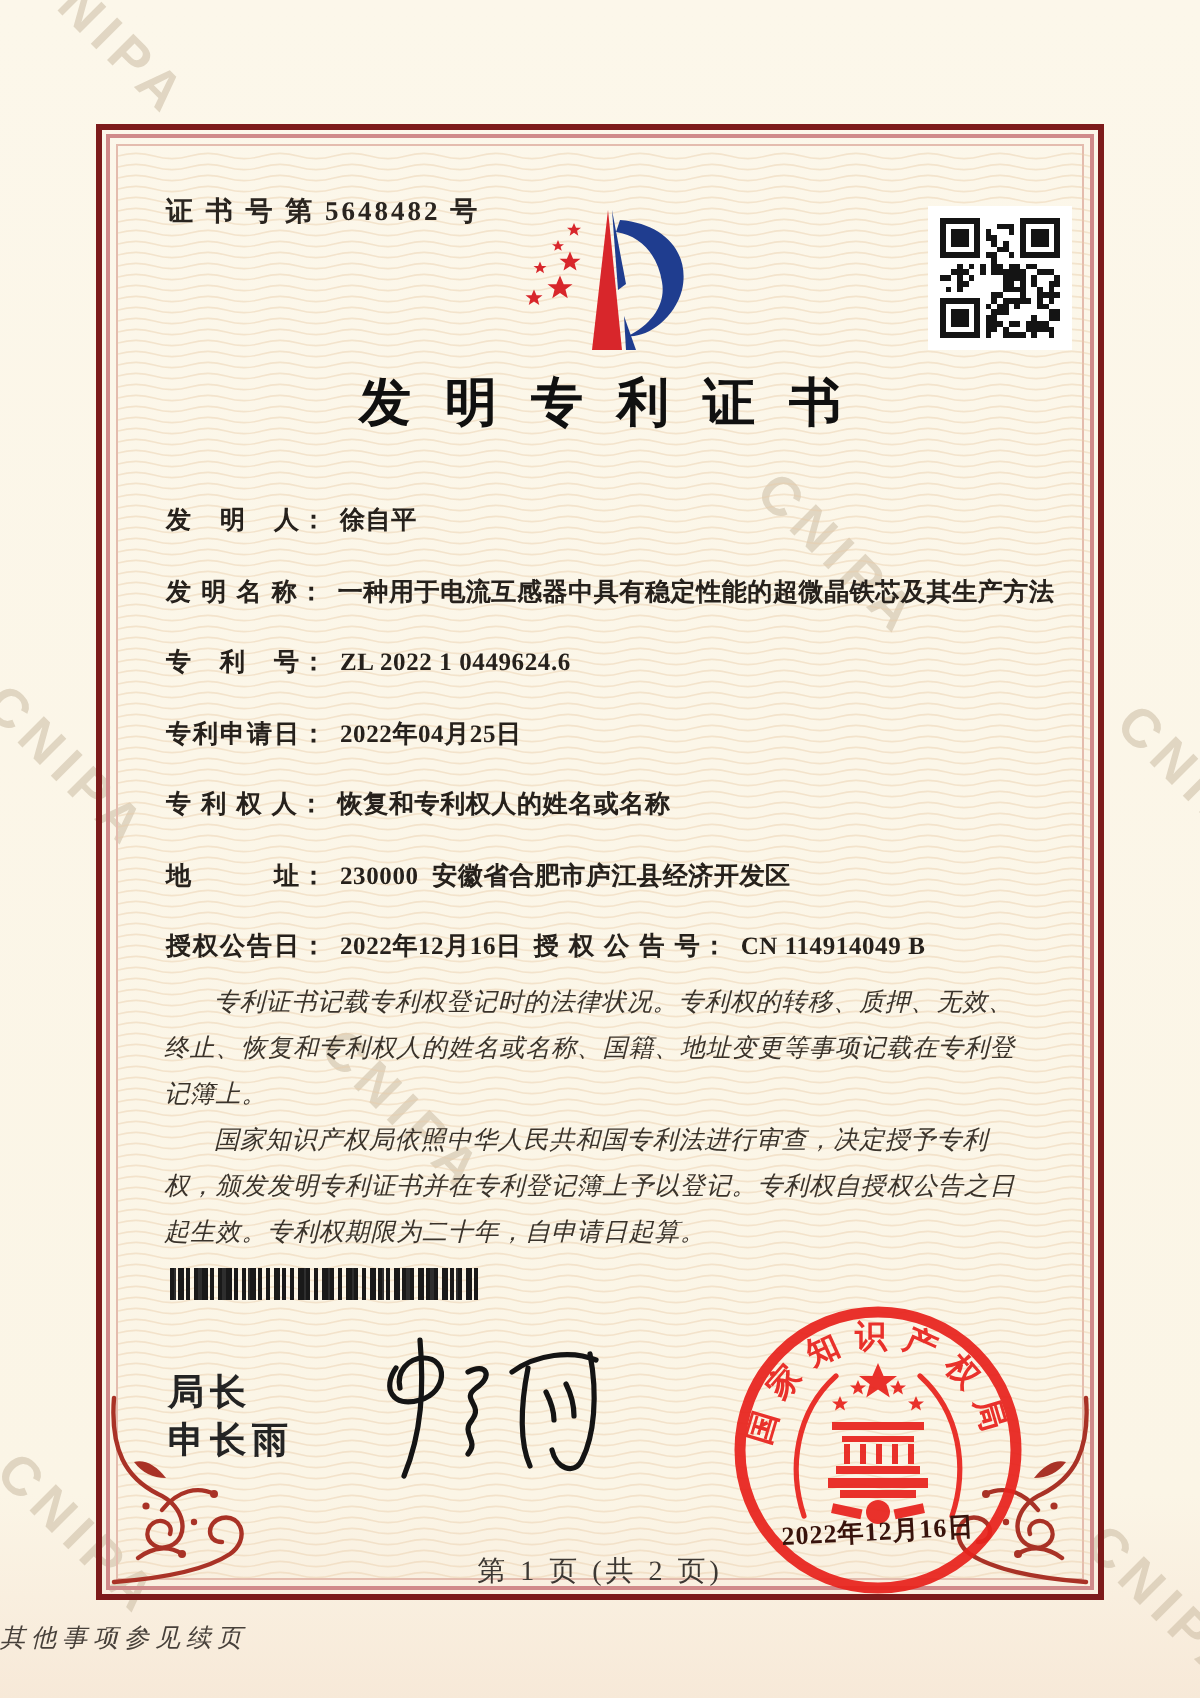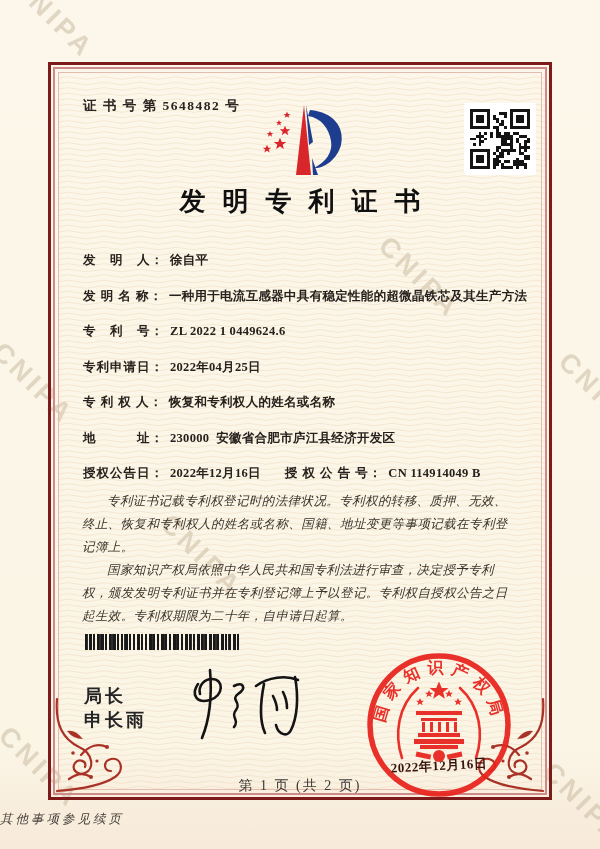--- a/index.html
+++ b/index.html
@@ -45,21 +45,21 @@
   .title{
     position:absolute; top:184px; left:0; width:100%;
     text-align:center; font-size:26px; font-weight:700;
     letter-spacing:17px; padding-left:17px; color:#101010;
   }
   .rows{position:absolute; left:83px; top:254px; width:445px;}
   .row{display:flex; white-space:pre; font-size:12.5px; line-height:12.5px;
     margin-bottom:23px; font-weight:700; color:#26211c;}
   .flabel{letter-spacing:1px;}
   .fvalue{margin-left:6px; letter-spacing:.3px;}
-  .grant2{margin-left:24px;}
+  .grant2{margin-left:6px;}
   .paras{
     position:absolute; left:82px; top:490px; width:437px;
     font-size:12.5px; line-height:23px; font-style:italic;
     color:#3a332b; letter-spacing:.4px;
   }
   .paras p{text-indent:2em;}
   .barcode{
     position:absolute; left:85px; top:634px; width:156px; height:16px;
     background:
       repeating-linear-gradient(90deg,#191919 0 2px,transparent 2px 4px),

